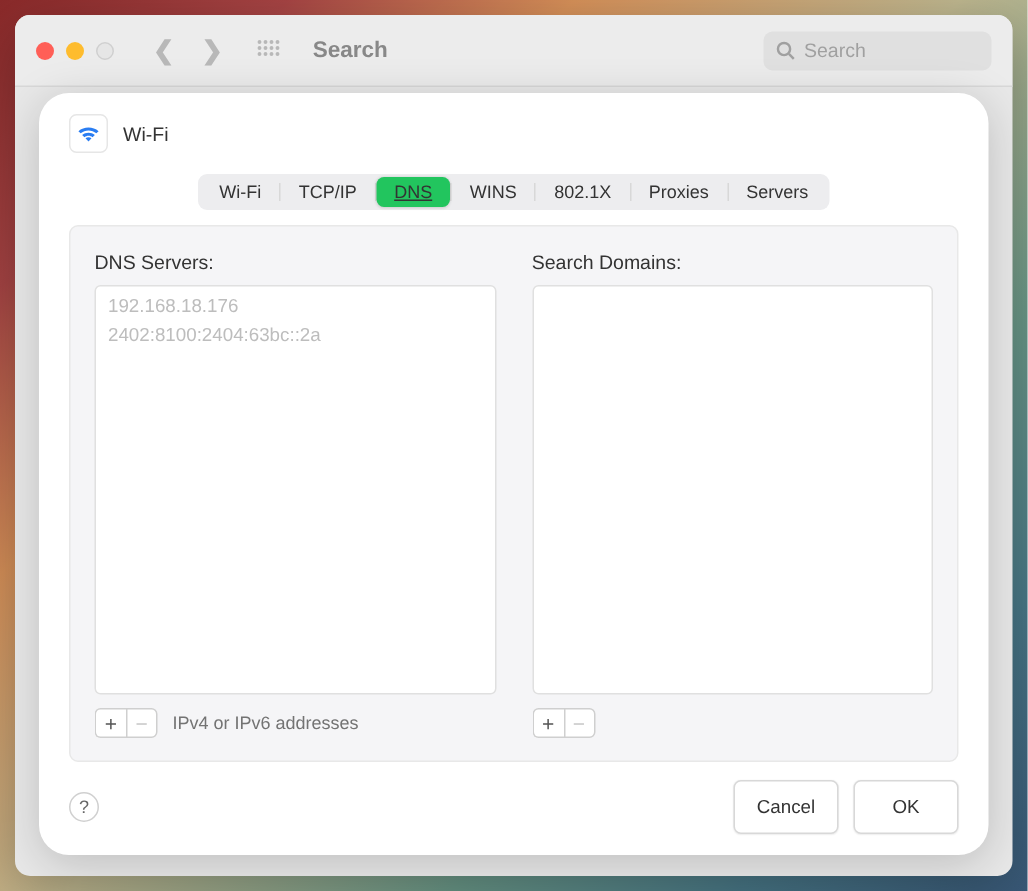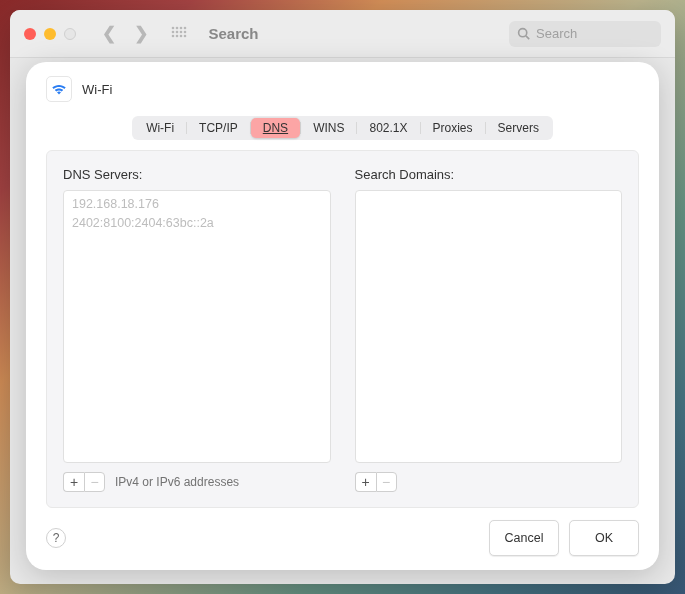--- a/index.html
+++ b/index.html
@@ -101,21 +101,21 @@
       padding: 0 12px;
       display: flex;
       align-items: center;
       font-size: 12px;
       color: #333;
       border-radius: 5px;
       cursor: default;
       position: relative;
     }
     .seg .tab.selected {
-      background: #fca5a5;
+      background: #22c55e;
       box-shadow: 0 0.5px 2px rgba(0,0,0,0.15);
       text-decoration: underline;
     }
     .seg .sep {
       width: 1px; background: #d8d8d8; margin: 4px 0;
     }
     .content-panel {
       background: #f5f5f7;
       border: 1px solid #e8e8e8;
       border-radius: 6px;

